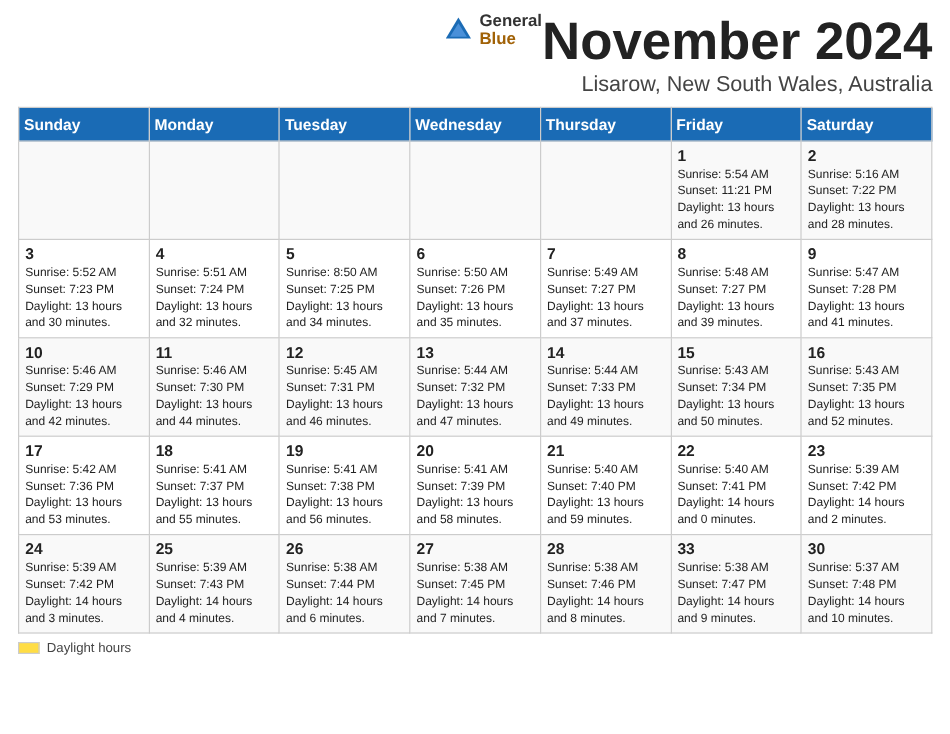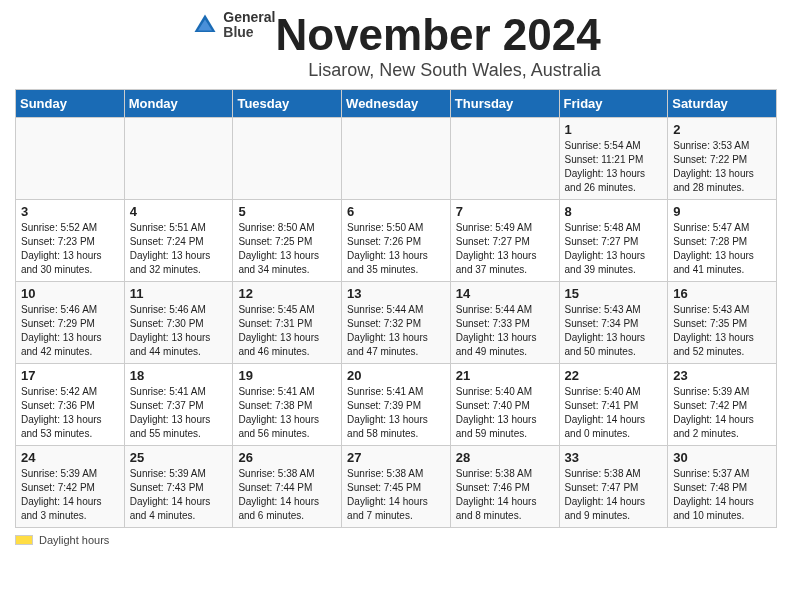--- a/index.html
+++ b/index.html
@@ -5,38 +5,38 @@
     * { box-sizing: border-box; margin: 0; padding: 0; }
     body {
       font-family: Arial, sans-serif;
       background: #fff;
       width: 792px;
       min-height: 612px;
       padding: 10px 15px;
     }
     .header {
       display: flex;
-      justify-content: center;
+      justify-content: flex-end;
       align-items: flex-start;
       margin-bottom: 8px;
     }
     .logo {
       display: flex;
       align-items: center;
       gap: 4px;
     }
     .logo-text {
       display: flex;
       flex-direction: column;
       font-size: 14px;
       font-weight: bold;
       line-height: 1.1;
     }
     .logo-text span:first-child { color: #333; }
-    .logo-text span:last-child { color: #404040; }
+    .logo-text span:last-child { color: #a16207; }
     .logo-icon {
       width: 28px;
       height: 28px;
     }
     .title-section {
       text-align: right;
     }
     .month-title {
       font-size: 44px;
       font-weight: bold;
@@ -144,21 +144,21 @@
         <td class="empty-cell"></td>
         <td class="empty-cell"></td>
         <td>
           <div class="day-num">1</div>
           <div class="day-info">Sunrise: 5:54 AM
 Sunset: 11:21 PM
 Daylight: 13 hours and 26 minutes.</div>
         </td>
         <td>
           <div class="day-num">2</div>
-          <div class="day-info">Sunrise: 3:53 AM
+          <div class="day-info">Sunrise: 5:16 AM
 Sunset: 7:22 PM
 Daylight: 13 hours and 28 minutes.</div>
         </td>
       </tr>
       <tr>
         <td>
           <div class="day-num">3</div>
           <div class="day-info">Sunrise: 5:52 AM
 Sunset: 7:23 PM
 Daylight: 13 hours and 30 minutes.</div>

